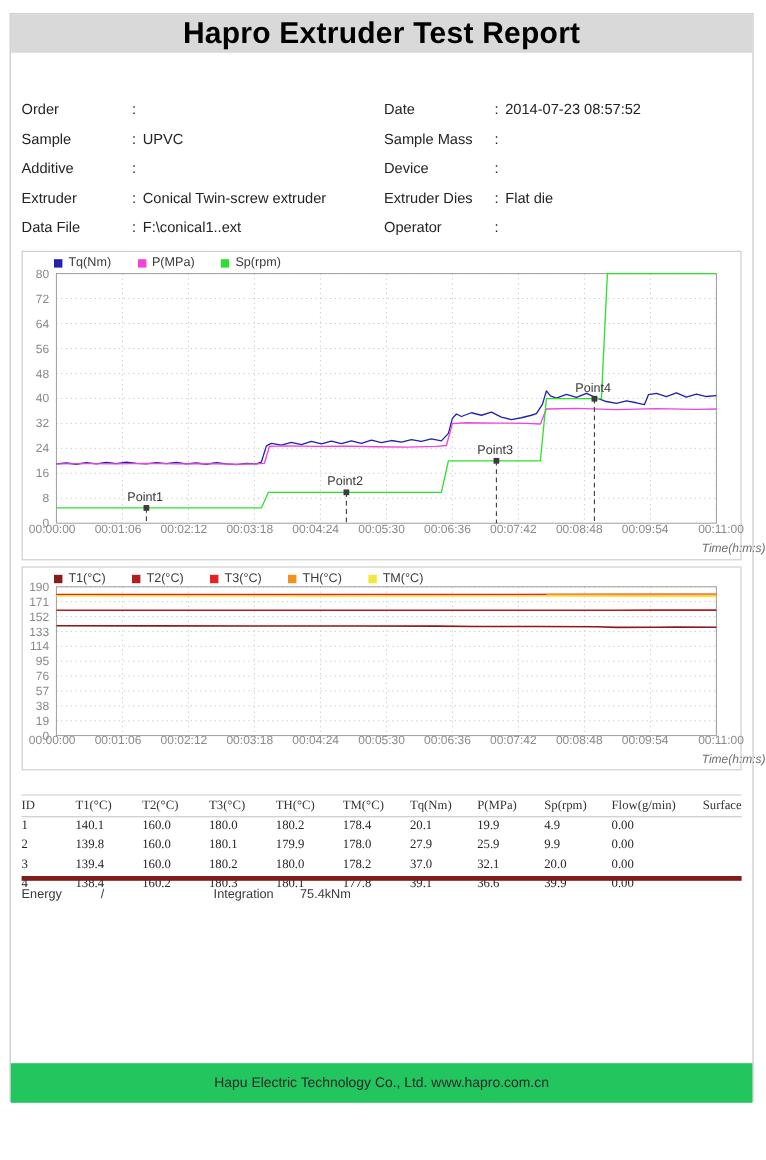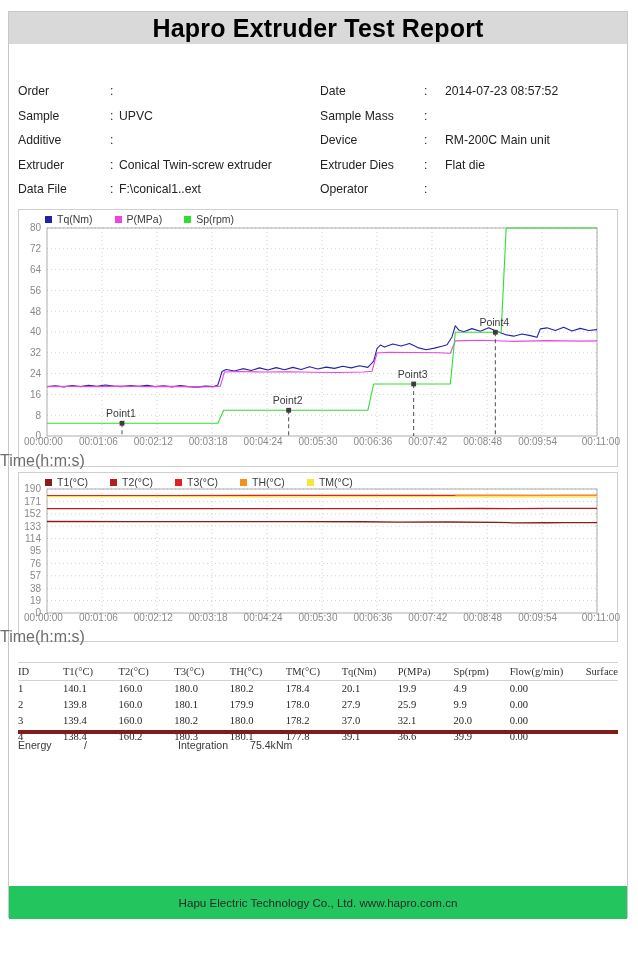--- a/index.html
+++ b/index.html
@@ -42,21 +42,21 @@
   .meta {
     position: absolute;
     left: 18px; top: 84px;
     width: 600px;
     font-size: 12.2px;
     color: #232323;
   }
   .meta-row { display: flex; height: 24.5px; align-items: flex-start; }
   .m-col { display: flex; }
   .m-col.left { width: 302px; }
-  .m-col.right { width: 298px; gap: 12px; }
+  .m-col.right { width: 298px; }
   .m-label { width: 92px; flex: 0 0 92px; }
   .m-colon { width: 9px; flex: 0 0 9px; }
   .m-value { flex: 1 1 auto; white-space: nowrap; }
 
   
   .panel {
     position: absolute;
     background: #fff;
     border: 1px solid #cfcfcf;
     box-sizing: border-box;
@@ -84,24 +84,25 @@
     fill: #8a8a8a;
     font-family: "Liberation Sans", sans-serif;
   }
   .ptlabel {
     font-size: 10.5px;
     fill: #3a3a3a;
     font-family: "Liberation Sans", sans-serif;
   }
   .axis-title {
     position: absolute;
-    font-size: 16px;
+    font-size: 10px;
     color: #6e6e6e;
     width: 100%;
-    text-align: left;
+    text-align: right;
+    font-style: italic;
   }
   #c1-axis-title { left: 0; top: 452px; }
   #c2-axis-title { left: 0; top: 628px; }
   .xticks {
     position: absolute;
     display: flex;
     font-size: 10px;
     color: #8a8a8a;
   }
   #c1-xticks { left: 18px; top: 436px; width: 600px; }
@@ -201,21 +202,20 @@
       </div>
       <div class="meta-row">
         <div class="m-col left">
           <div class="m-label">Additive</div>
           <div class="m-colon">:</div>
           <div class="m-value"></div>
         </div>
         <div class="m-col right">
           <div class="m-label">Device</div>
           <div class="m-colon">:</div>
-          <div class="m-value">RM-200C Main unit</div>
         </div>
       </div>
       <div class="meta-row">
         <div class="m-col left">
           <div class="m-label">Extruder</div>
           <div class="m-colon">:</div>
           <div class="m-value">Conical Twin-screw extruder</div>
         </div>
         <div class="m-col right">
           <div class="m-label">Extruder Dies</div>

